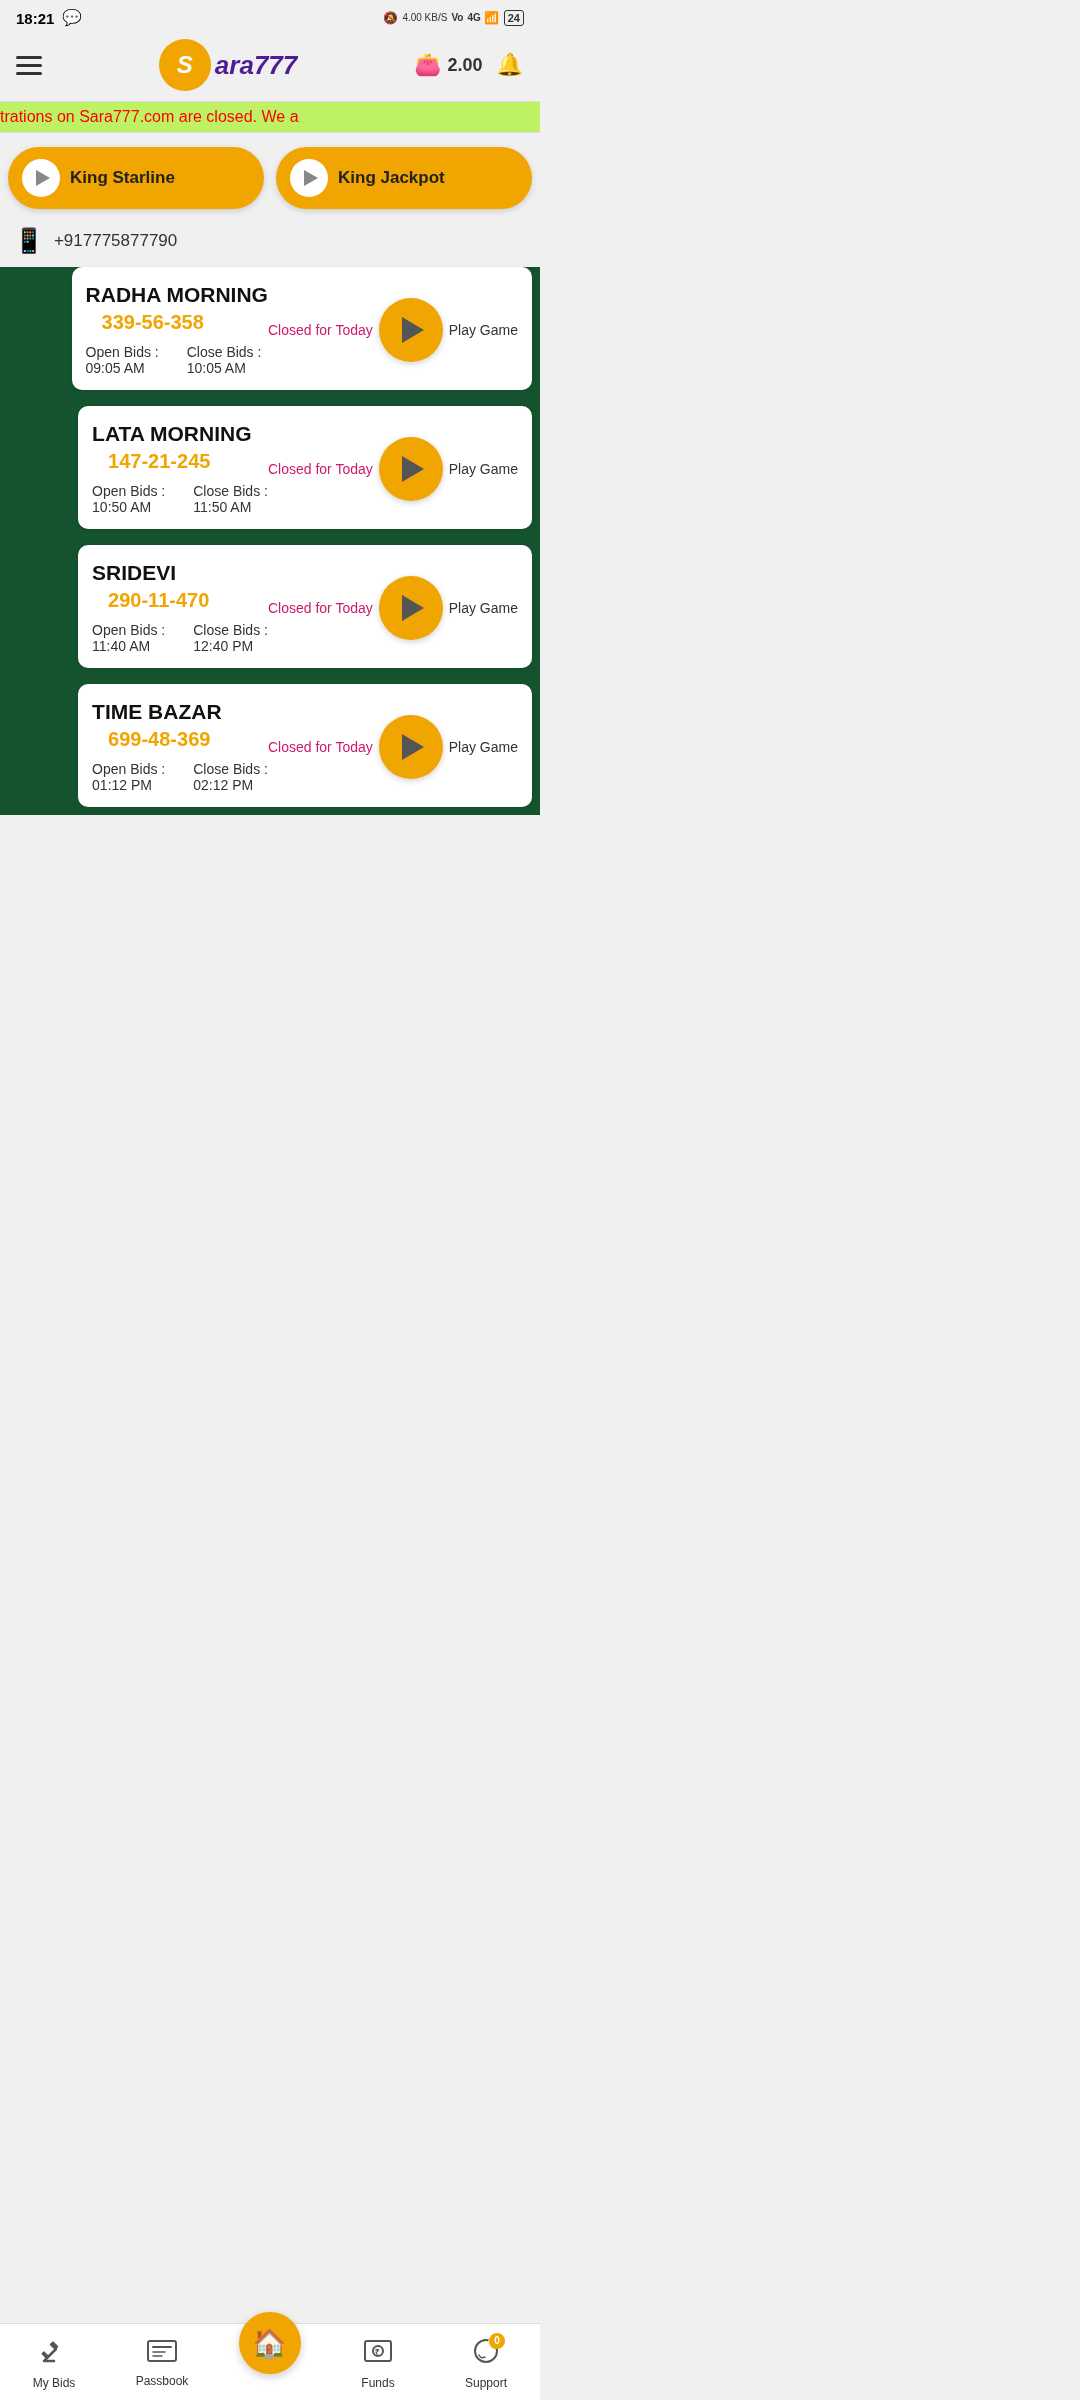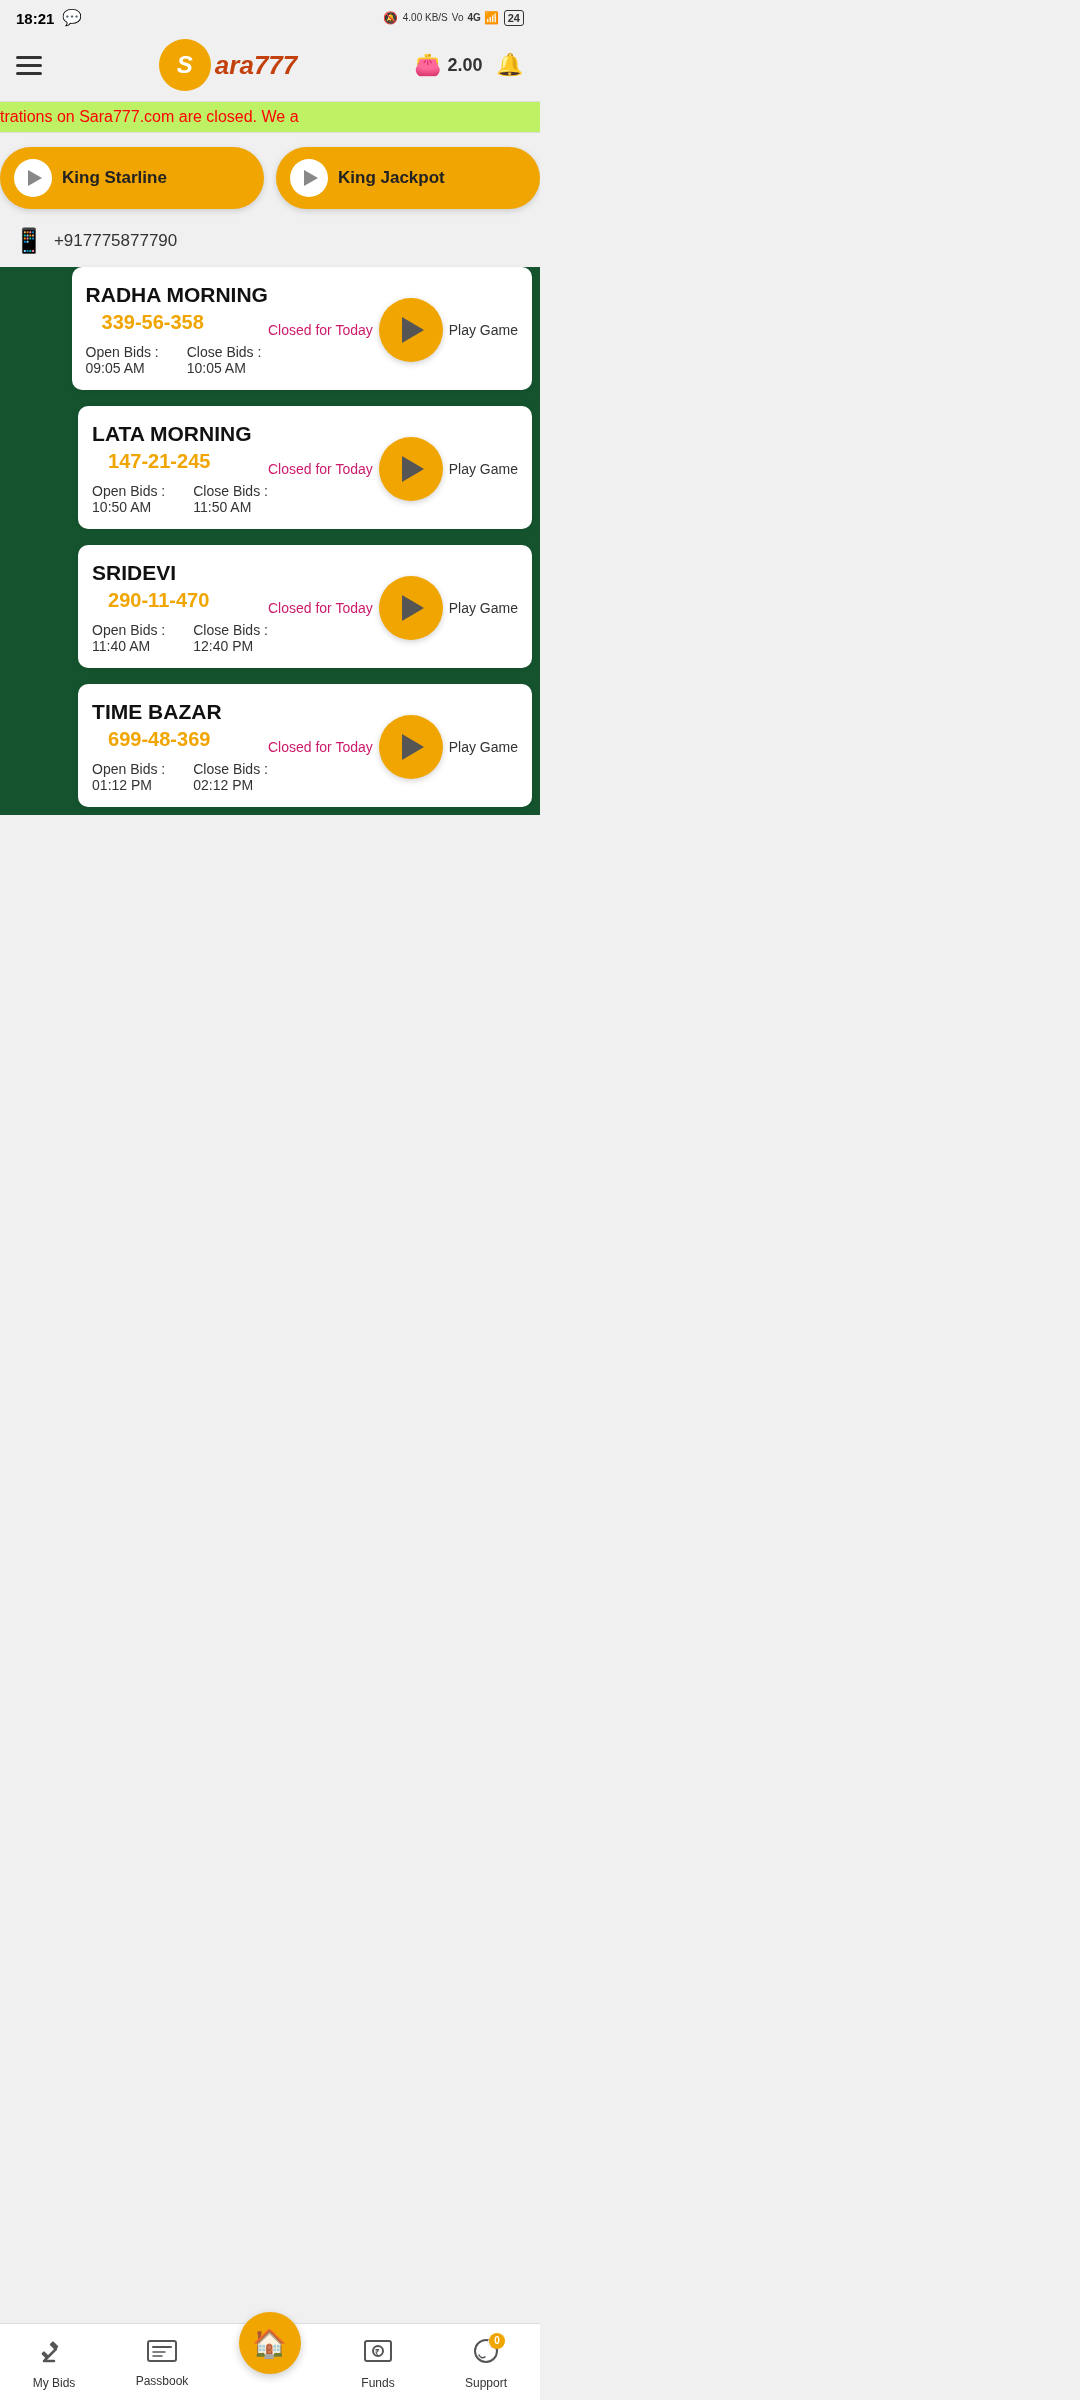--- a/index.html
+++ b/index.html
@@ -78,21 +78,21 @@
     }
     .logo-s {
       font-size: 24px;
       font-weight: bold;
       color: white;
       font-style: italic;
     }
     .logo-text {
       font-size: 26px;
       font-weight: bold;
-      color: #c2410c;
+      color: #4c1d95;
       margin-left: 4px;
       font-style: italic;
     }
     .header-right {
       display: flex;
       align-items: center;
       gap: 14px;
     }
     .wallet-area {
       display: flex;
@@ -130,21 +130,21 @@
     }
     @keyframes marquee {
       0% { transform: translateX(100%); }
       100% { transform: translateX(-100%); }
     }
 
     
     .game-buttons {
       display: flex;
       gap: 12px;
-      padding: 14px 0;
+      padding: 14px 8px;
       background: #f0f0f0;
     }
     .game-btn {
       flex: 1;
       background: #f0a500;
       border: none;
       border-radius: 40px;
       padding: 12px 14px;
       display: flex;
       align-items: center;
@@ -352,21 +352,21 @@
 <body>
 
 <div class="status-bar">
   <div style="display:flex;align-items:flex-end;gap:8px">
     <span class="status-time">18:21</span>
     <span style="font-size:16px;">💬</span>
   </div>
   <div class="status-icons">
     <span>🔕</span>
     <span style="font-size:10px;">4.00 KB/S</span>
-    <span style="font-size:10px;font-weight:normal;">Vo</span>
+    <span style="font-size:10px;font-weight:bold;">Vo</span>
     <span style="font-size:10px;font-weight:bold;">4G</span>
     <span>📶</span>
     <span class="battery-box">24</span>
   </div>
 </div>
 
 <div class="header">
   <div class="hamburger">
     <span></span>
     <span></span>

